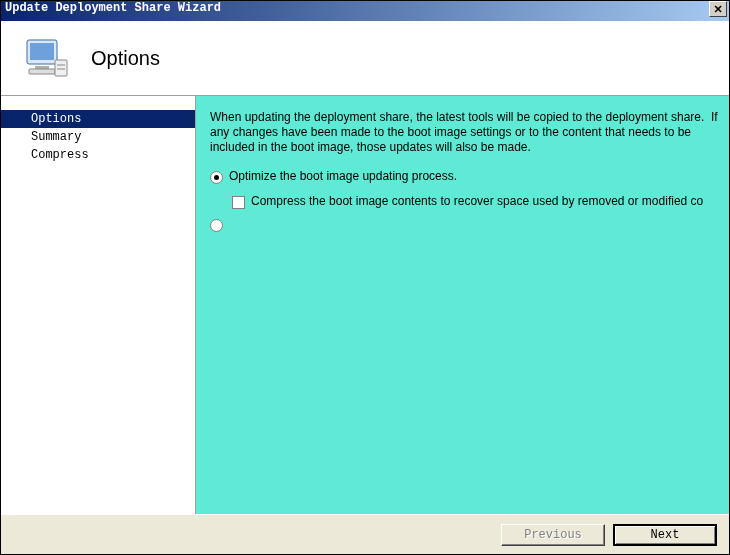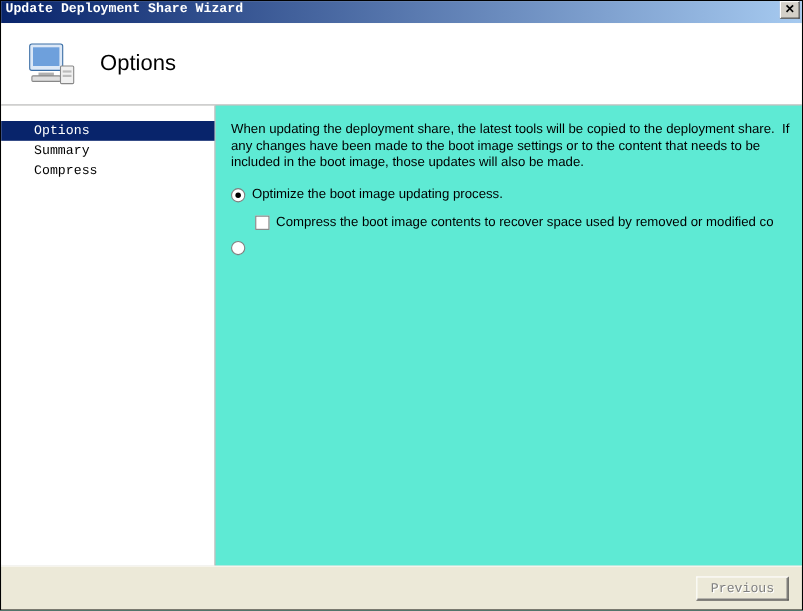--- a/index.html
+++ b/index.html
@@ -125,21 +125,21 @@
     border-top: 1px solid #fff;
     box-shadow: 0 -1px 0 #a0a0a0;
     display: flex;
     justify-content: flex-end;
     align-items: center;
     padding-right: 12px;
     gap: 8px;
     background: #ece9d8;
   }
   .btn {
-    width: 84px; height: 22px;
+    width: 104px; height: 22px;
     background: #ece9d8;
     border: 1px solid #404040;
     border-top-color: #fff;
     border-left-color: #fff;
     font-family: "Courier New", monospace;
     font-size: 12px;
     text-align: center;
     line-height: 20px;
     cursor: pointer;
     box-shadow: inset -1px -1px 0 #808080;
@@ -199,13 +199,14 @@
     </div>
 
     <div class="radio-row">
       <div class="radio"></div>
     </div>
   </div>
 </div>
 
 <div class="footer">
   <div class="btn disabled">Previous</div>
+  <div class="btn default">Next</div>
 </div>
 
 </body></html>

